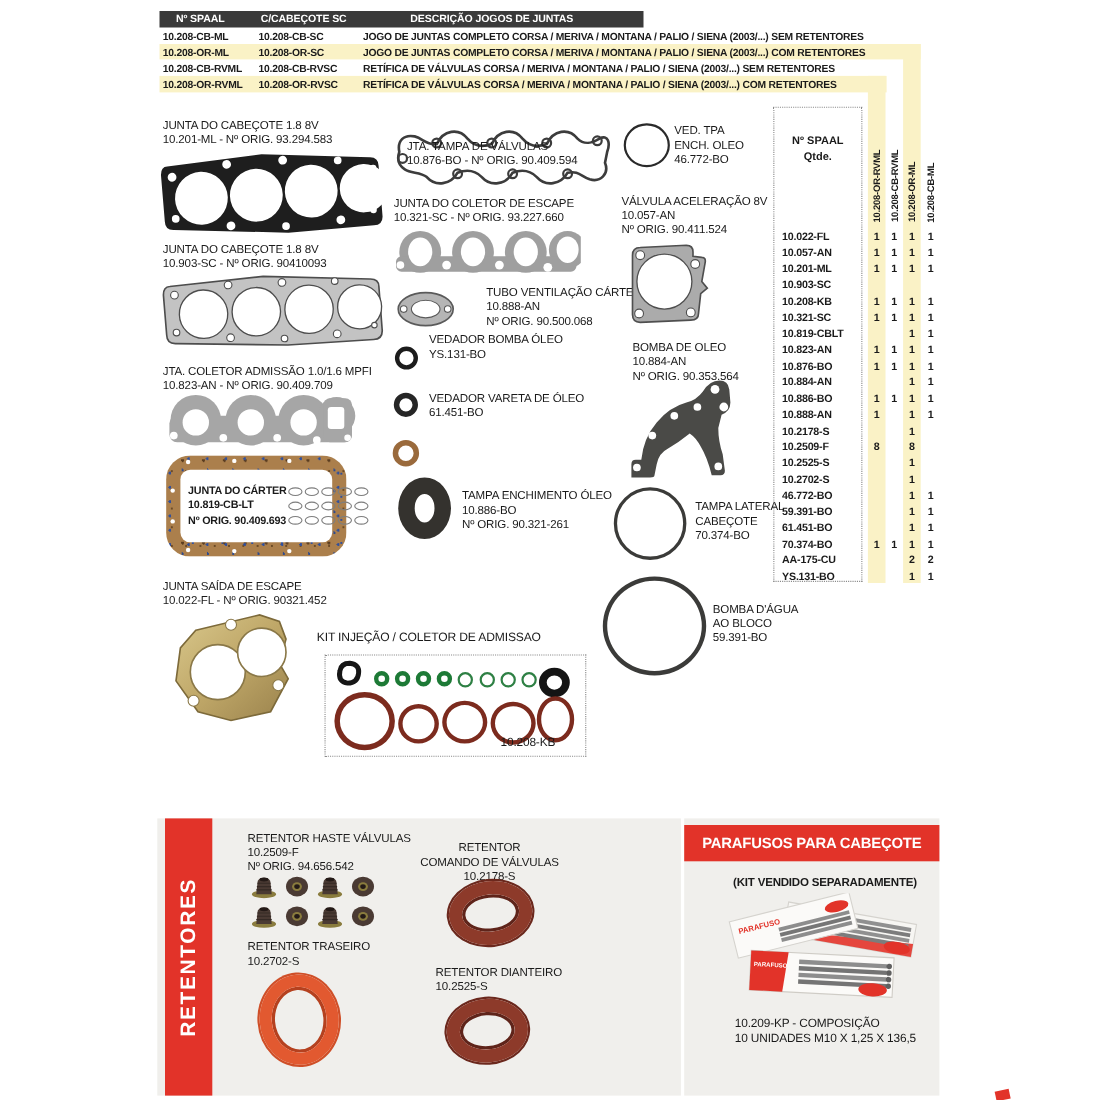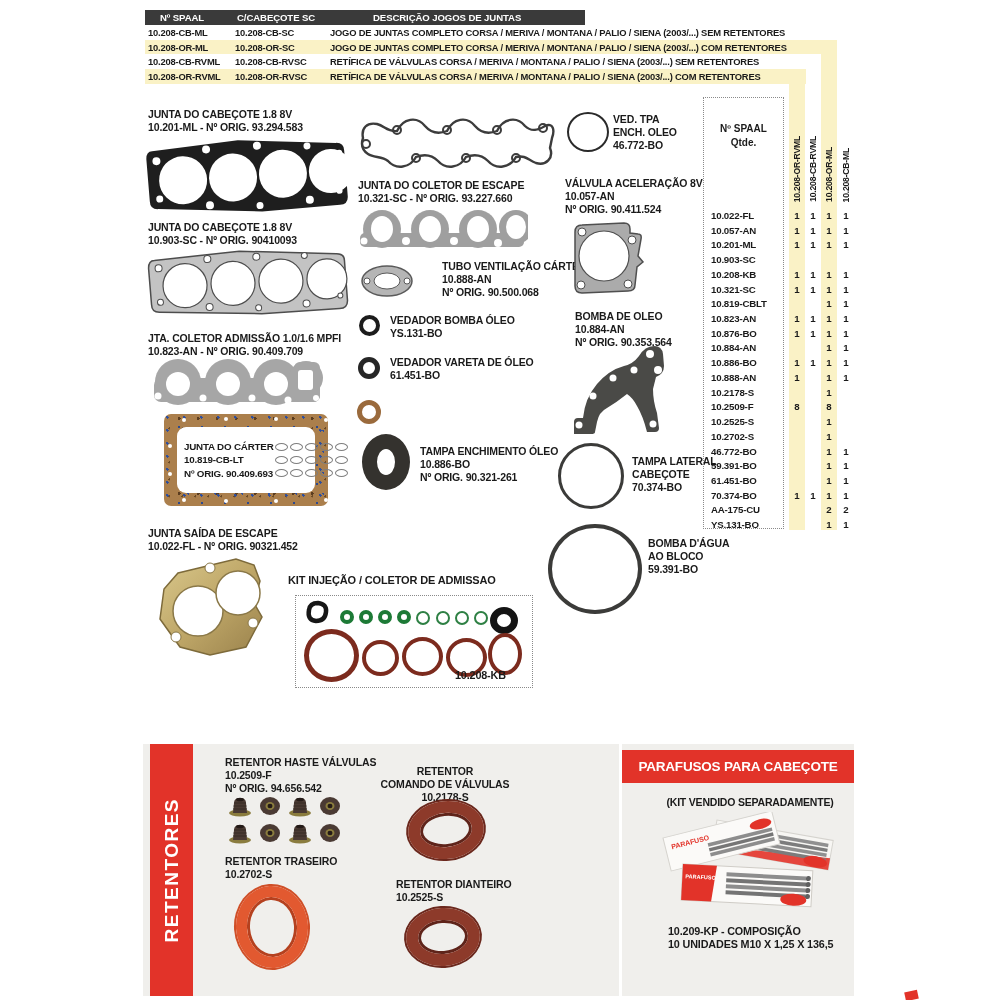--- a/index.html
+++ b/index.html
@@ -6,21 +6,21 @@
     --red:#e23329;
     --yellow:#faf2c6;
     --dark:#3a3a3a;
     --ink:#1a1a1a;
     --gray-panel:#f0efec;
   }
   *{margin:0;padding:0;box-sizing:border-box;}
   body{background:#fff;font-family:"Liberation Sans","DejaVu Sans",sans-serif;color:var(--ink);}
   #canvas{position:relative;width:1000px;height:1000px;background:#fff;overflow:hidden;}
   .abs{position:absolute;}
-  .lbl{position:absolute;font-weight:bold;font-size:10.5px;line-height:1.24;color:var(--ink);letter-spacing:-0.15px;white-space:nowrap;}
+  .lbl{position:absolute;font-weight:normal;font-size:10.5px;line-height:1.24;color:var(--ink);letter-spacing:-0.15px;white-space:nowrap;}
   .lbl div{white-space:nowrap;}
 
   
   #tt-header{position:absolute;left:145px;top:10px;width:440px;height:15px;background:var(--dark);}
   #tt-header span{position:absolute;top:2px;color:#fff;font-weight:bold;font-size:9.6px;letter-spacing:-0.1px;}
   .tt-h0{left:15px}.tt-h1{left:92px}.tt-h2{left:228px}
   #tt-rows{position:absolute;left:145px;top:25px;}
   .tt-row{position:relative;height:14.7px;width:640px;}
   .tt-row.hl{background:var(--yellow);}
   .tt-row.hl-long{width:692px;}
@@ -39,21 +39,21 @@
   .qh{position:absolute;top:102px;height:100px;width:16px;display:flex;align-items:flex-end;justify-content:center;}
   .qh span{writing-mode:vertical-rl;transform:rotate(180deg);font-size:8.6px;font-weight:bold;white-space:nowrap;letter-spacing:-0.2px;}
   #qt-rows{position:absolute;left:703px;top:209px;width:180px;}
   .qt-row{position:relative;height:14.72px;}
   .qt-part{position:absolute;left:8px;top:1px;font-size:9.7px;font-weight:bold;letter-spacing:-0.2px;white-space:nowrap;}
   .qt-cell{position:absolute;top:1px;width:16px;text-align:center;font-size:9.7px;font-weight:bold;}
   .qt-c0{left:86px}.qt-c1{left:102px}.qt-c2{left:118px}.qt-c3{left:135px}
 
   
   .ring{position:absolute;border-radius:50%;}
-  .cork{position:absolute;left:164px;top:414px;width:164px;height:92px;border-radius:7px;
+  .cork{position:absolute;left:151px;top:414px;width:164px;height:92px;border-radius:22px;
     background-color:#ab7f4c;
     background-image:
       radial-gradient(circle 1.3px at 20% 25%, #31509c 98%, transparent),
       radial-gradient(circle 1.2px at 65% 70%, #2c4a90 98%, transparent),
       radial-gradient(circle 1.4px at 80% 30%, #5b3d20 98%, transparent),
       radial-gradient(circle 1.1px at 40% 85%, #6b4a26 98%, transparent),
       radial-gradient(circle 1px at 90% 80%, #31509c 98%, transparent);
     background-size:17px 13px,23px 19px,19px 15px,13px 17px,27px 21px;}
   .cork-inner{position:absolute;inset:13px;background:#fff;border-radius:9px;display:flex;align-items:center;}
   .cork-text{padding-left:7px;font-weight:bold;font-size:9.8px;line-height:1.35;letter-spacing:-0.2px;white-space:nowrap;}
@@ -253,20 +253,24 @@
     <path d="M8 28 C6 18 12 12 22 14 C30 16 32 22 42 21 C48 8 62 6 70 16 C76 23 84 24 92 21 C98 8 112 6 120 16 C126 23 134 24 142 21 C148 8 162 6 170 16 C176 22 184 20 190 16 C198 12 200 20 197 28 L195 38 C199 48 191 56 181 53 C173 50 171 45 161 47 C155 58 141 60 133 51 C127 45 119 44 111 47 C105 58 91 60 83 51 C77 45 69 44 61 47 C55 58 41 60 33 51 C27 46 19 48 13 44 C7 40 6 34 8 28 Z" fill="none" stroke="#3c3c3c" stroke-width="2.4"></path>
     <circle cx="42" cy="20" r="4" fill="none" stroke="#3c3c3c" stroke-width="2"></circle>
     <circle cx="92" cy="20" r="4" fill="none" stroke="#3c3c3c" stroke-width="2"></circle>
     <circle cx="142" cy="20" r="4" fill="none" stroke="#3c3c3c" stroke-width="2"></circle>
     <circle cx="188" cy="18" r="4" fill="none" stroke="#3c3c3c" stroke-width="2"></circle>
     <circle cx="61" cy="48" r="4" fill="none" stroke="#3c3c3c" stroke-width="2"></circle>
     <circle cx="111" cy="48" r="4" fill="none" stroke="#3c3c3c" stroke-width="2"></circle>
     <circle cx="161" cy="48" r="4" fill="none" stroke="#3c3c3c" stroke-width="2"></circle>
     <circle cx="11" cy="34" r="4" fill="none" stroke="#3c3c3c" stroke-width="2"></circle>
   </svg>
+  <div class="lbl" style="left:370px;top:127px">
+    <div>JTA. TAMPA  DE VÁLVULAS</div>
+    <div>10.876-BO - Nº ORIG. 90.409.594</div>
+  </div>
 
   <div class="lbl" style="left:358px;top:179px">
     <div>JUNTA DO COLETOR DE ESCAPE</div>
     <div>10.321-SC - Nº ORIG. 93.227.660</div>
   </div>
   <svg class="abs" style="left:356px;top:205px" width="172" height="50" viewBox="0 0 172 50">
     <circle cx="26" cy="24" r="19" fill="#9f9f9f"></circle>
       <circle cx="74" cy="24" r="19" fill="#9f9f9f"></circle>
     <circle cx="122" cy="24" r="19" fill="#9f9f9f"></circle>
       <circle cx="160" cy="22" r="17" fill="#9f9f9f"></circle>
@@ -287,21 +291,21 @@
     <circle cx="7" cy="17" r="3" fill="#fff" stroke="#5a5a5a"></circle>
     <circle cx="47" cy="17" r="3" fill="#fff" stroke="#5a5a5a"></circle>
   </svg>
   <div class="lbl" style="left:442px;top:260px">
     <div>TUBO VENTILAÇÃO CÁRTER</div>
     <div>10.888-AN</div>
     <div>Nº ORIG. 90.500.068</div>
   </div>
 
   <div class="ring" style="left:359px;top:315px;width:21px;height:21px;border:4px solid #1c1c1c"></div>
-  <div class="lbl" style="left:390px;top:314px">
+  <div class="lbl" style="left:390px;top:303px">
     <div>VEDADOR BOMBA ÓLEO</div>
     <div>YS.131-BO</div>
   </div>
 
   <div class="ring" style="left:358px;top:357px;width:22px;height:22px;border:5px solid #262626"></div>
   <div class="lbl" style="left:390px;top:356px">
     <div>VEDADOR VARETA DE ÓLEO</div>
     <div>61.451-BO</div>
   </div>
 
@@ -352,21 +356,21 @@
   </svg>
 
   <div class="ring" style="left:558px;top:443px;width:66px;height:66px;border:3.5px solid #3b3b39"></div>
   <div class="lbl" style="left:632px;top:455px">
     <div>TAMPA LATERAL</div>
     <div>CABEÇOTE</div>
     <div>70.374-BO</div>
   </div>
 
   <div class="ring" style="left:548px;top:524px;width:94px;height:90px;border:4px solid #3b3b39"></div>
-  <div class="lbl" style="left:648px;top:537px">
+  <div class="lbl" style="left:648px;top:548px">
     <div>BOMBA D'ÁGUA</div>
     <div>AO BLOCO</div>
     <div>59.391-BO</div>
   </div>
 
   <div class="lbl" style="left:288px;top:574px;font-size:11px">KIT INJEÇÃO / COLETOR DE ADMISSAO</div>
   <div id="kit-box"></div>
   <svg class="abs" style="left:303px;top:599px" width="28" height="26" viewBox="0 0 28 26">
     <path d="M6 11 Q7 4 15 4 Q24 5 23 13 Q22 22 13 22 Q4 21 6 11 Z" fill="none" stroke="#161616" stroke-width="4.5"></path>
   </svg>

